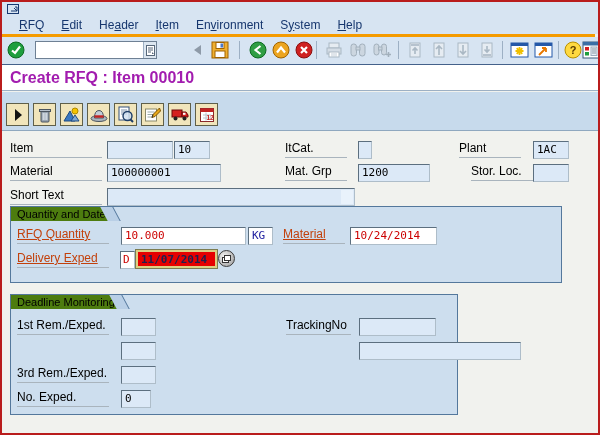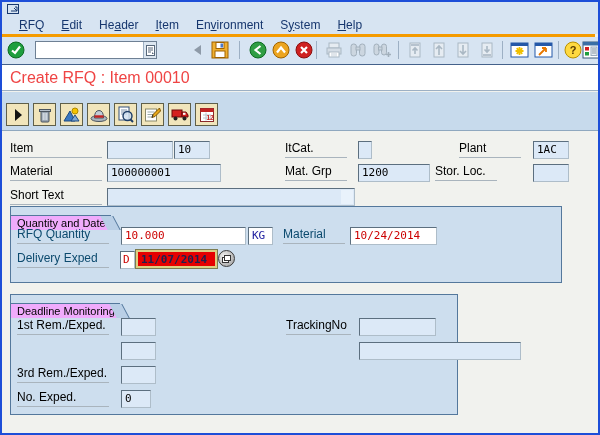--- a/index.html
+++ b/index.html
@@ -1,66 +1,66 @@
 <!DOCTYPE html>
 <html><head>
 <meta charset="utf-8">
 <style>
   * { margin:0; padding:0; box-sizing:border-box; }
   body { background:#888; font-family:"Liberation Sans", sans-serif; }
   .screen { position:relative; width:600px; height:435px; background:#f1f2ee;
-            border:2px solid #1d4ed8; overflow:hidden; }
+            border:2px solid #b91c1c; overflow:hidden; }
   
   .top-strip   { position:absolute; left:0; right:0; top:0;  height:13px; background:#d7e4f2; }
   .menubar     { position:absolute; left:0; right:0; top:13px; height:19px; background:#d7e4f2;
                  display:flex; align-items:center; padding-left:17px; gap:17px; }
   .menubar .mi { font-size:12px; color:#16366e; cursor:default; white-space:nowrap; }
   .orange-line { position:absolute; left:0; right:5px; top:32px; height:3px; background:#f59b00; }
   .orange-side { position:absolute; right:3px; top:32px; width:4px; height:29px; background:#f59b00; }
   .stdbar      { position:absolute; left:0; right:0; top:35px; height:27px; background:#d7e4f2; }
   .stdbar .sep { position:absolute; top:4px; width:1px; height:18px; background:#9db0c4; }
   .tbtn        { position:absolute; top:3px; width:20px; height:20px; display:flex; align-items:center;
                  justify-content:center; }
   .titlebar    { position:absolute; left:0; right:0; top:62px; height:27px; background:#ffffff;
                  border-top:1px solid #44618a; border-bottom:1px solid #9db0c4;
                  display:flex; align-items:center; padding-left:8px; }
-  .titlebar h1 { font-size:16px; font-weight:normal; color:#ef4444; }
+  .titlebar h1 { font-size:16px; font-weight:bold; color:#a21caf; }
   .appbar      { position:absolute; left:0; right:0; top:90px; height:39px; background:#c7daec;
                  border-bottom:1px solid #8fa8bf; }
   .abtn        { position:absolute; top:11px; width:23px; height:23px; background:#f1e5bb;
                  border:1px solid #5f5f49; display:flex; align-items:center; justify-content:center; }
   .main        { position:absolute; left:0; right:0; top:129px; bottom:0; background:#f1f2ee; }
   
   .cmd { position:absolute; left:33px; top:4px; width:122px; height:18px; background:#fff;
          border:1px solid #6e8094; display:flex; }
   .cmd input { flex:1; border:none; outline:none; font:11px "DejaVu Sans Mono", monospace; padding:0 2px; min-width:0; }
   .cmd .dd  { width:13px; background:#dce6f0; border-left:1px solid #9db0c4; display:flex;
               align-items:center; justify-content:center; }
   .hide-cmd { position:absolute; left:192px; top:8px; width:0; height:0;
               border-top:5px solid transparent; border-bottom:5px solid transparent;
               border-right:7px solid #8e9aa8; }
   
   .lbl { position:absolute; height:17px; font-size:12px; color:#000;
          border-bottom:1px solid #a9b4bd; white-space:nowrap; }
-  .lbl.blue { color:#0c4a6e; }
+  .lbl.blue { color:#c2410c;text-decoration:underline; }
   .fld { position:absolute; height:18px; background:#dce9f7;
          border:1px solid; border-color:#5c6f7f #aebdc9 #aebdc9 #5c6f7f;
          font:11px/14px "DejaVu Sans Mono", monospace; color:#000; padding:1px 3px;
          white-space:nowrap; overflow:hidden; }
   .fld.white { background:#ffffff; }
   .fld.red-text { color:#cc0000; }
   .fld.navy-text { color:#2020a0; }
   .fld.err { background:#e60000; color:#20204e; border:2px solid #ddce82;
              box-shadow:0 0 0 1px #7c7c50; font-weight:bold; }
   .tail { position:absolute; right:1px; top:1px; bottom:1px; width:12px; background:#e9f2fb; }
   
   .grp { position:absolute; background:#cddeee; border:1px solid #54789c; }
-  .gtab { position:absolute; top:-1px; left:-1px; height:15px; background:#f0abfc;
+  .gtab { position:absolute; top:-1px; left:-1px; height:15px; background:#4d7c0f;
           border:1px solid #54789c; border-bottom:none; padding:1px 4px 0 6px;
-          font-size:11px; color:#000; white-space:nowrap;margin-top:9px; }
+          font-size:11px; color:#000; white-space:nowrap; }
   .gtab::after { content:""; position:absolute; top:0; right:-7px; width:12px; height:14px;
                  background:#b9cfe6; border-right:1px solid #54789c; transform:skewX(28deg); }
   .match { position:absolute; width:17px; height:17px; border-radius:50%;
            background:radial-gradient(circle at 35% 35%, #f2f2f2, #9a9a9a);
            border:1px solid #3c3c3c; display:flex; align-items:center; justify-content:center; }
 </style>
 </head>
 <body>
 
 <div class="screen">
@@ -288,21 +288,21 @@
     <span class="fld" style="left:172px;top:10px;width:36px">10</span>
     <span class="lbl" style="left:283px;top:10px;width:62px">ItCat.</span>
     <span class="fld" style="left:356px;top:10px;width:14px"></span>
     <span class="lbl" style="left:457px;top:10px;width:62px">Plant</span>
     <span class="fld" style="left:531px;top:10px;width:36px">1AC</span>
 
     <span class="lbl" style="left:8px;top:33px;width:92px">Material</span>
     <span class="fld" style="left:105px;top:33px;width:114px">100000001</span>
     <span class="lbl" style="left:283px;top:33px;width:62px">Mat. Grp</span>
     <span class="fld" style="left:356px;top:33px;width:72px">1200</span>
-    <span class="lbl" style="left:433px;top:33px;width:62px">Stor. Loc.</span>
+    <span class="lbl" style="left:469px;top:33px;width:62px">Stor. Loc.</span>
     <span class="fld" style="left:531px;top:33px;width:36px"></span>
 
     <span class="lbl" style="left:8px;top:57px;width:92px">Short Text</span>
     <span class="fld" style="left:105px;top:57px;width:248px"><span></span><span class="tail"></span></span>
 
     <div class="grp" style="left:8px;top:75px;width:552px;height:77px">
       <div class="gtab"><span>Quantity and Date</span></div>
       <span class="lbl blue" style="left:6px;top:20px;width:92px">RFQ Quantity</span>
       <span class="fld white red-text" style="left:110px;top:20px;width:125px">10.000</span>
       <span class="fld white navy-text" style="left:237px;top:20px;width:25px">KG</span>

